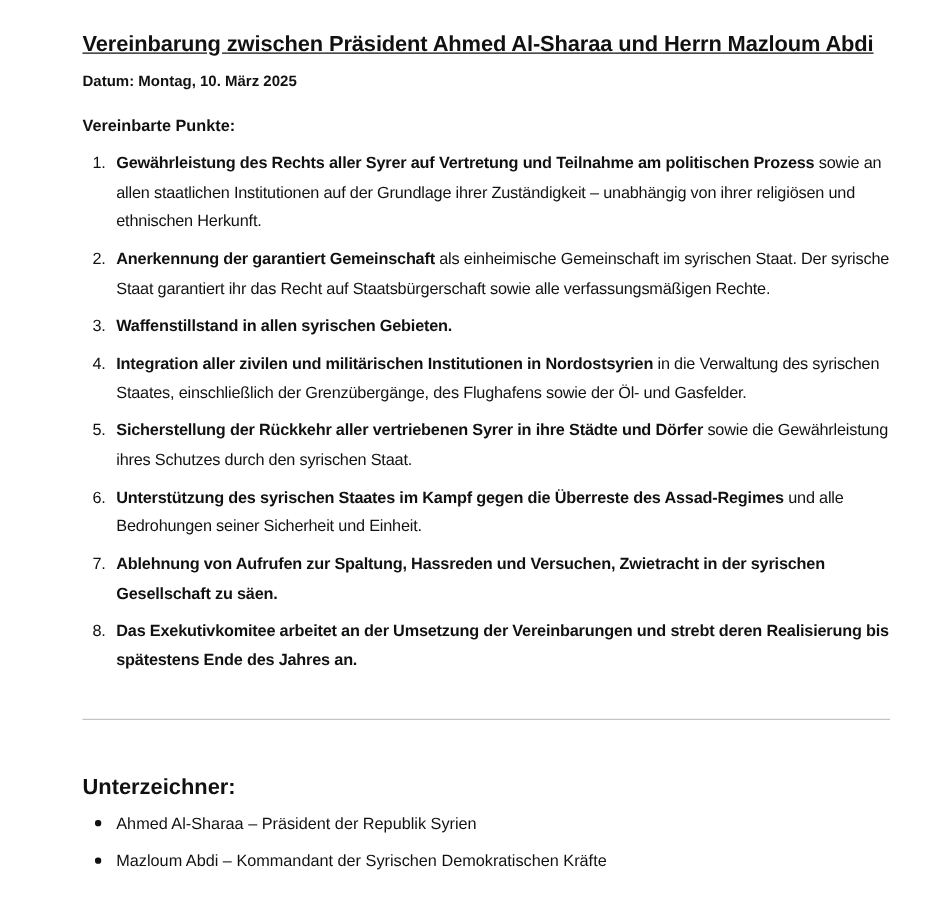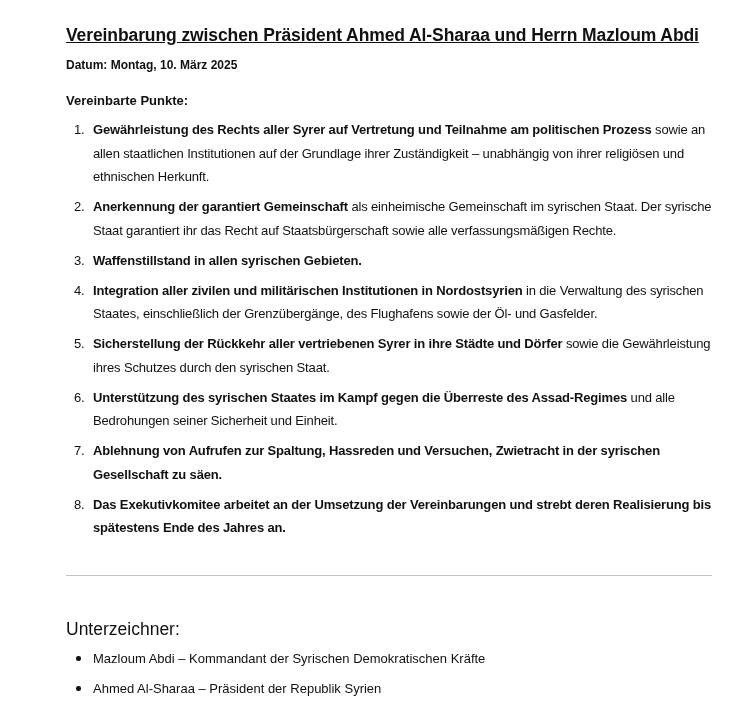--- a/index.html
+++ b/index.html
@@ -86,21 +86,21 @@
       border: none;
       border-top: 1.5px solid #c4c4c4;
       margin: 0;
     }
     .signers-title {
       position: absolute;
       left: 0;
       top: 619px;
       margin: 0;
       font-size: 17.5px;
-      font-weight: normal;
+      font-weight: bold;
       white-space: nowrap;
     }
     .signers {
       position: absolute;
       left: 0;
       top: 648px;
       margin: 0;
       padding: 0;
       list-style: none;
     }
@@ -164,20 +164,20 @@
       <b>Das Exekutivkomitee arbeitet an der Umsetzung der Vereinbarungen und strebt deren Realisierung bis spätestens Ende des Jahres an.</b><span></span>
     </li>
   </ol>
 
   <hr class="divider">
 
   <h2 class="signers-title">Unterzeichner:</h2>
   <ul class="signers">
     <li class="signer">
       <span class="bullet"></span>
-      <span>Mazloum Abdi – Kommandant der Syrischen Demokratischen Kräfte</span>
+      <span>Ahmed Al-Sharaa – Präsident der Republik Syrien</span>
     </li>
     <li class="signer">
       <span class="bullet"></span>
-      <span>Ahmed Al-Sharaa – Präsident der Republik Syrien</span>
+      <span>Mazloum Abdi – Kommandant der Syrischen Demokratischen Kräfte</span>
     </li>
   </ul>
 </div>
 
 </body></html>

